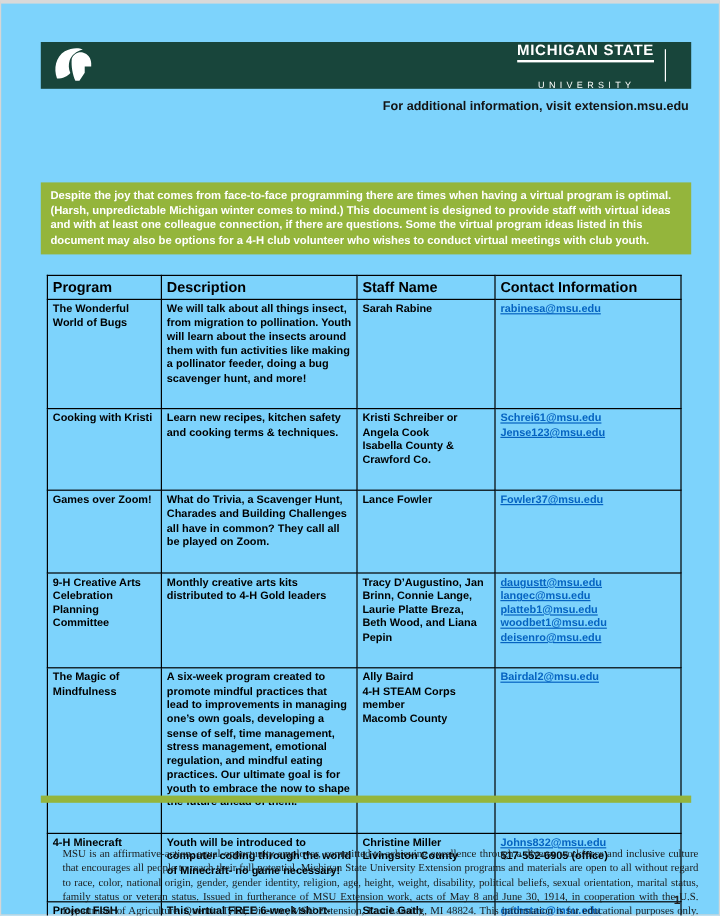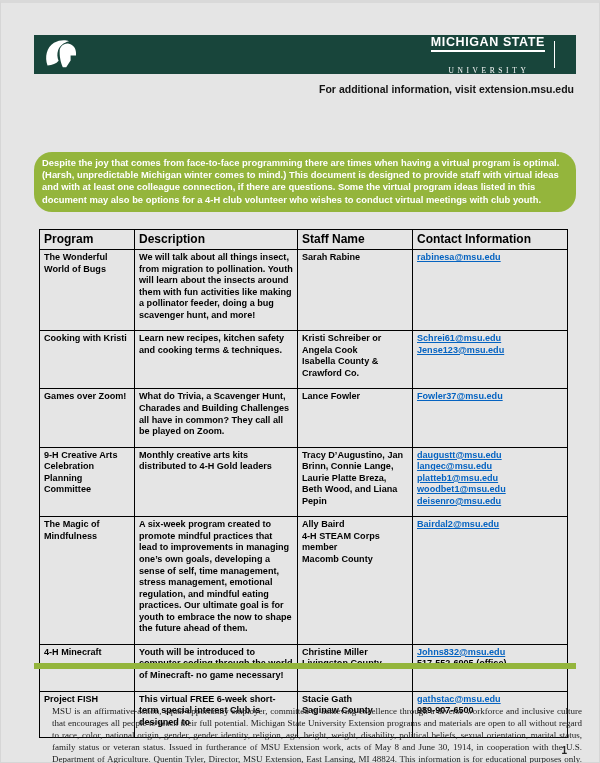--- a/index.html
+++ b/index.html
@@ -8,58 +8,57 @@
     --heading-green:#1E6B3D;
     --link-blue:#0563C1;
   }
   *{box-sizing:border-box;}
   html,body{margin:0;padding:0;}
   body{
     width:600px;height:763px;overflow:hidden;background:#fff;
     font-family:"Liberation Sans",sans-serif;color:#000;
   }
   .page{
-    width:600px;height:763px;background:#e5e5e5;position:relative;
+    width:600px;height:763px;background:#7dd3fc;position:relative;
     border:1px solid #d6d6d6;border-top:3px solid #d9d9d9;
   }
   
   .band{
     position:absolute;left:33px;top:32px;width:542px;height:39px;
     background:var(--brand-green);
     display:flex;align-items:center;justify-content:space-between;
     padding:0 12px 0 9px;
   }
   .helmet{display:block;}
   .brand{display:flex;align-items:center;color:#fff;}
   .wordmark{text-align:center;margin-right:9px;}
   .wm1{font-size:12.5px;font-weight:bold;letter-spacing:.6px;border-bottom:2px solid #fff;padding-bottom:1px;white-space:nowrap;}
-  .wm2{font-size:7.5px;letter-spacing:3.6px;margin-top:14px;white-space:nowrap;text-indent:2px;font-family:Liberation Serif, serif;}
+  .wm2{font-size:7.5px;letter-spacing:3.6px;margin-top:14px;white-space:nowrap;text-indent:2px;}
   .vdivider{width:1px;height:27px;background:#fff;margin-right:9px;}
   .ext{font-size:19px;font-weight:400;letter-spacing:.2px;}
   .info-line{
     position:absolute;top:80px;right:25px;
     font-size:10.5px;font-weight:bold;color:#141414;
   }
   .title{
     position:absolute;left:33px;top:122px;margin:0;
     color:var(--heading-green);font-size:15.5px;font-weight:bold;
   }
   .callout{
     position:absolute;left:33px;top:149px;width:542px;
     background:var(--accent-green);color:#fff;
     font-size:9.4px;font-weight:bold;line-height:1.3;
     padding:5px 8px 6px;
-    border-radius:18px;
   }
   
   .tablewrap{position:absolute;left:38px;top:226px;width:528px;}
   table{border-collapse:collapse;width:528px;table-layout:fixed;}
   th,td{border:1px solid #000;vertical-align:top;text-align:left;}
   th{font-size:12px;font-weight:bold;padding:2px 4px 3px;}
-  td{font-size:9.1px;font-weight:600;line-height:1.27;padding:2px 4px 9px;margin-top:16px;}
+  td{font-size:9.1px;font-weight:600;line-height:1.27;padding:2px 4px 19px;margin-top:16px;}
   td div{margin:0;}
   a.email{color:var(--link-blue);text-decoration:underline;font-weight:600;}
   
   .footer-bar{position:absolute;left:33px;top:660px;width:542px;height:6px;background:var(--accent-green);}
   .footer-contact{
     position:absolute;left:35px;top:669px;width:540px;
     color:var(--heading-green);font-size:11px;font-weight:500;
   }
   .legal{
     position:absolute;left:35px;top:687px;width:530px;margin:16px;

